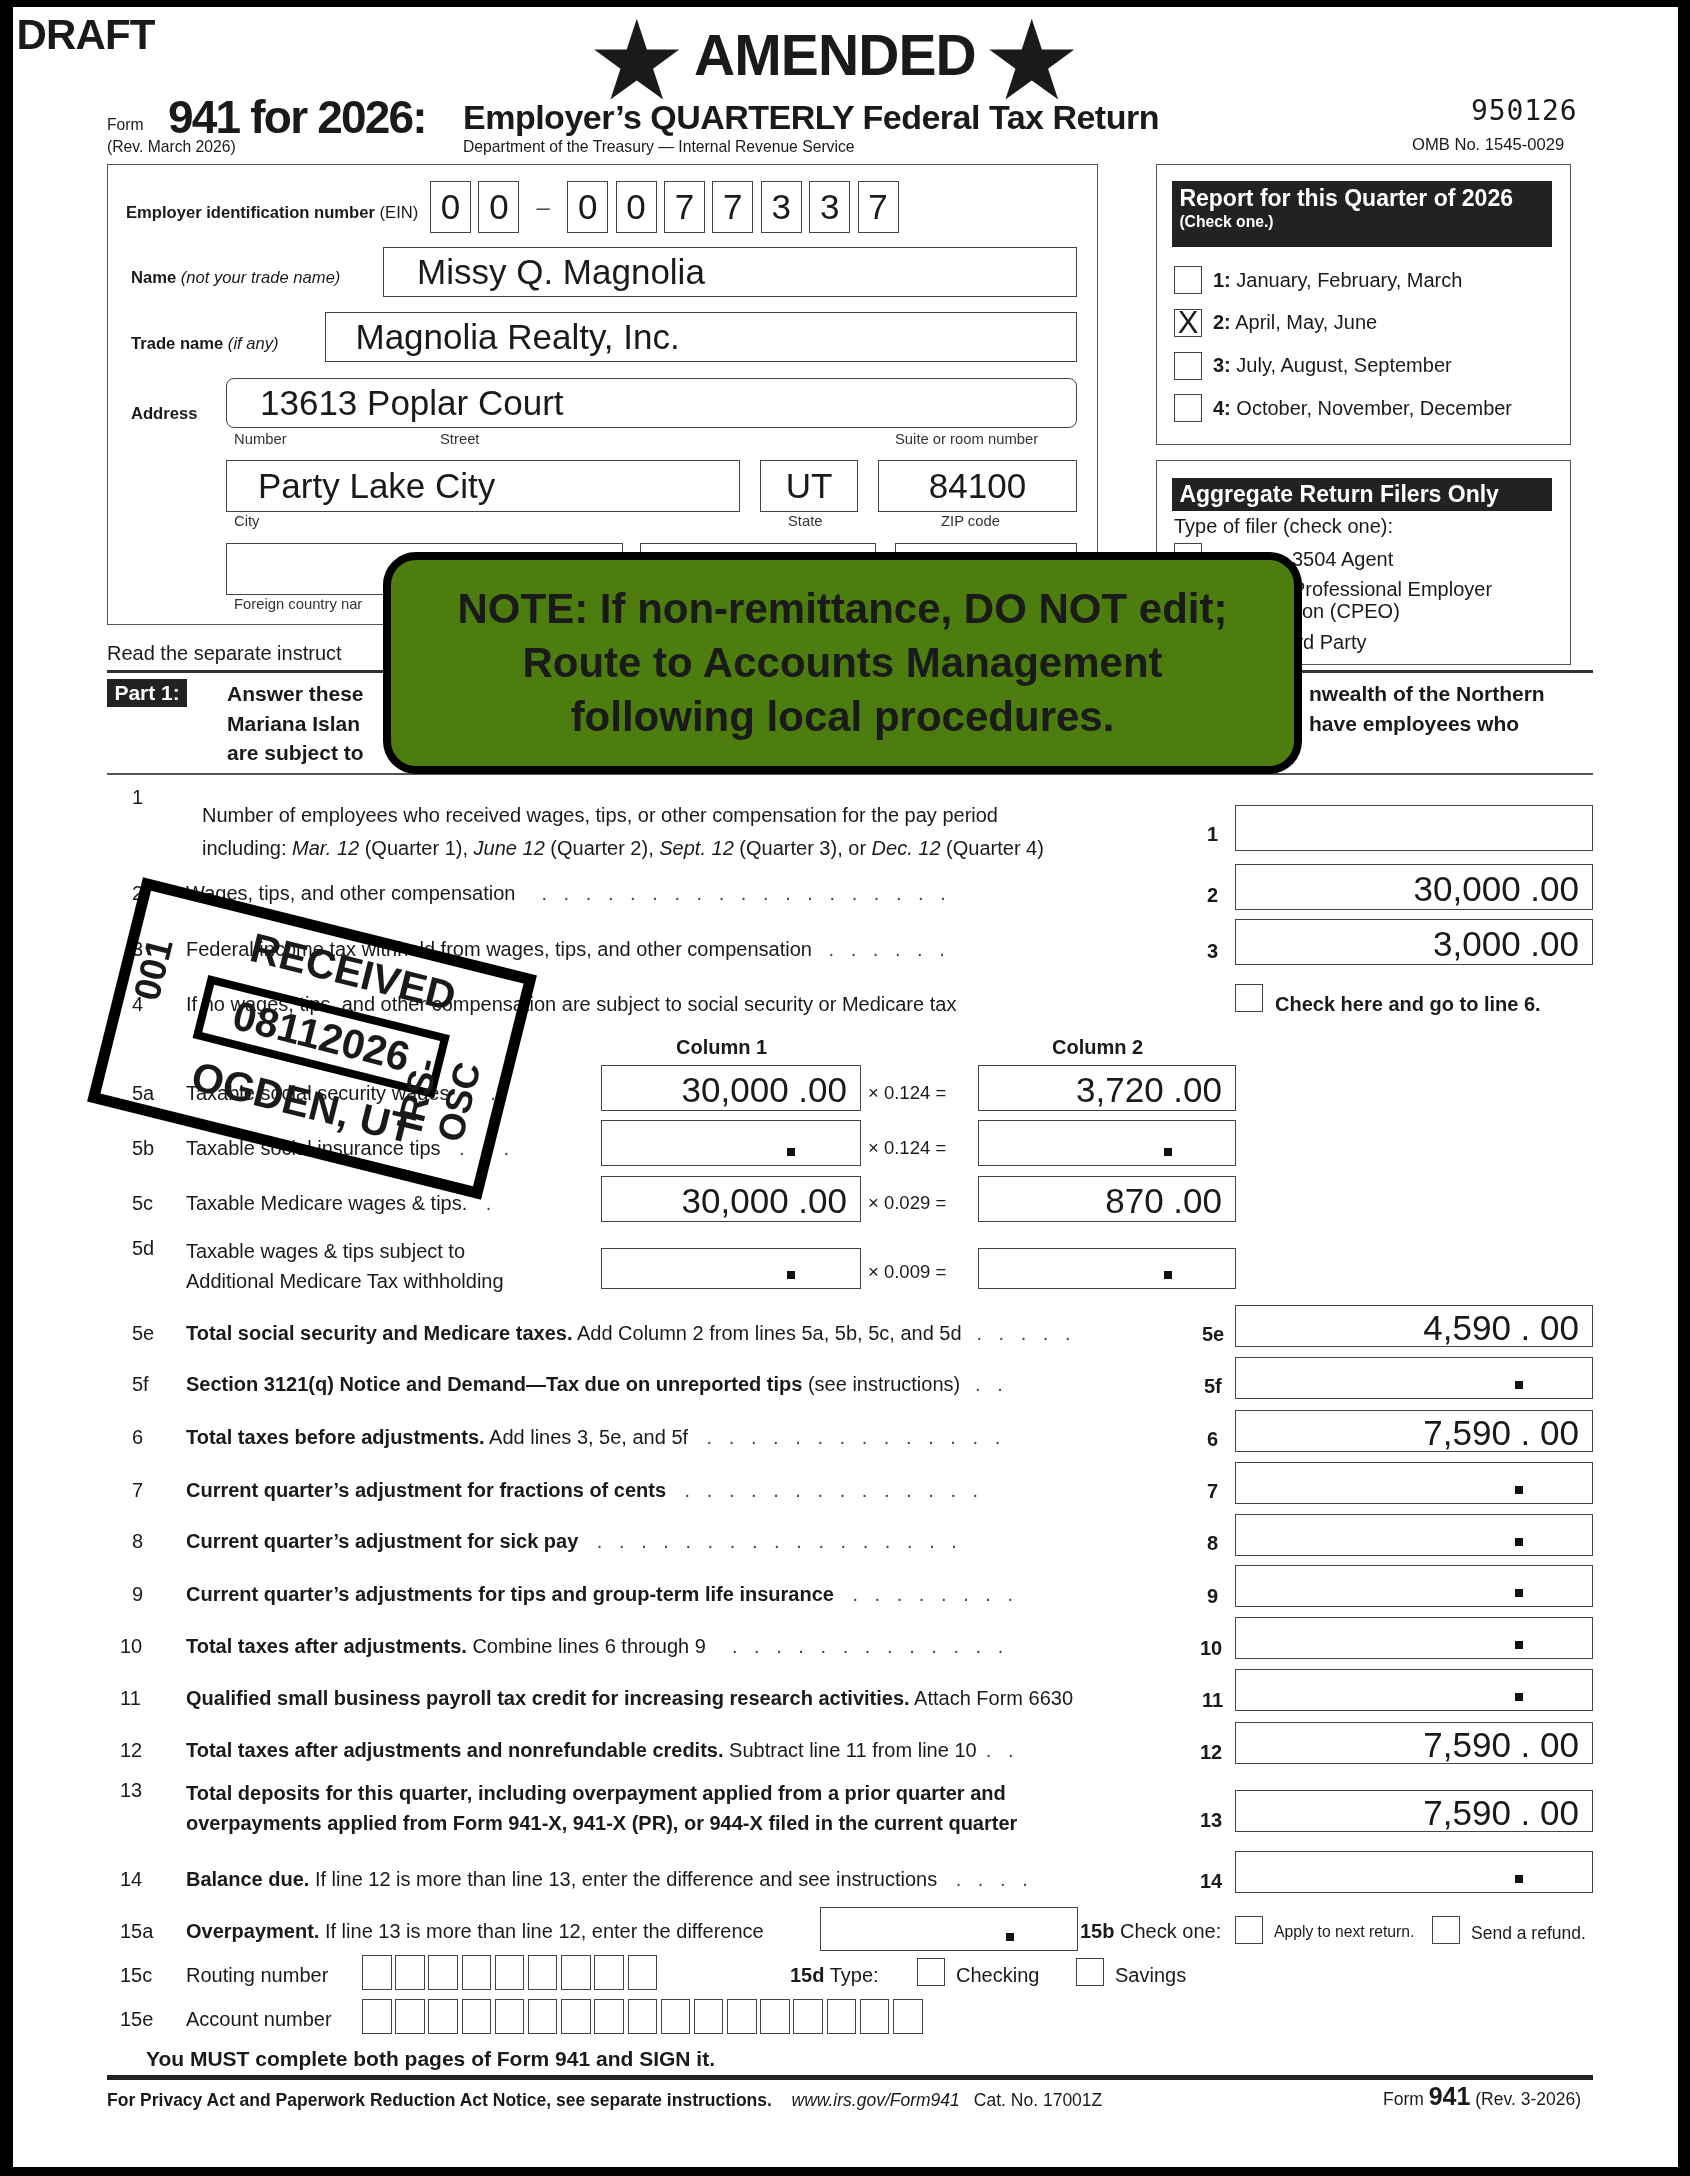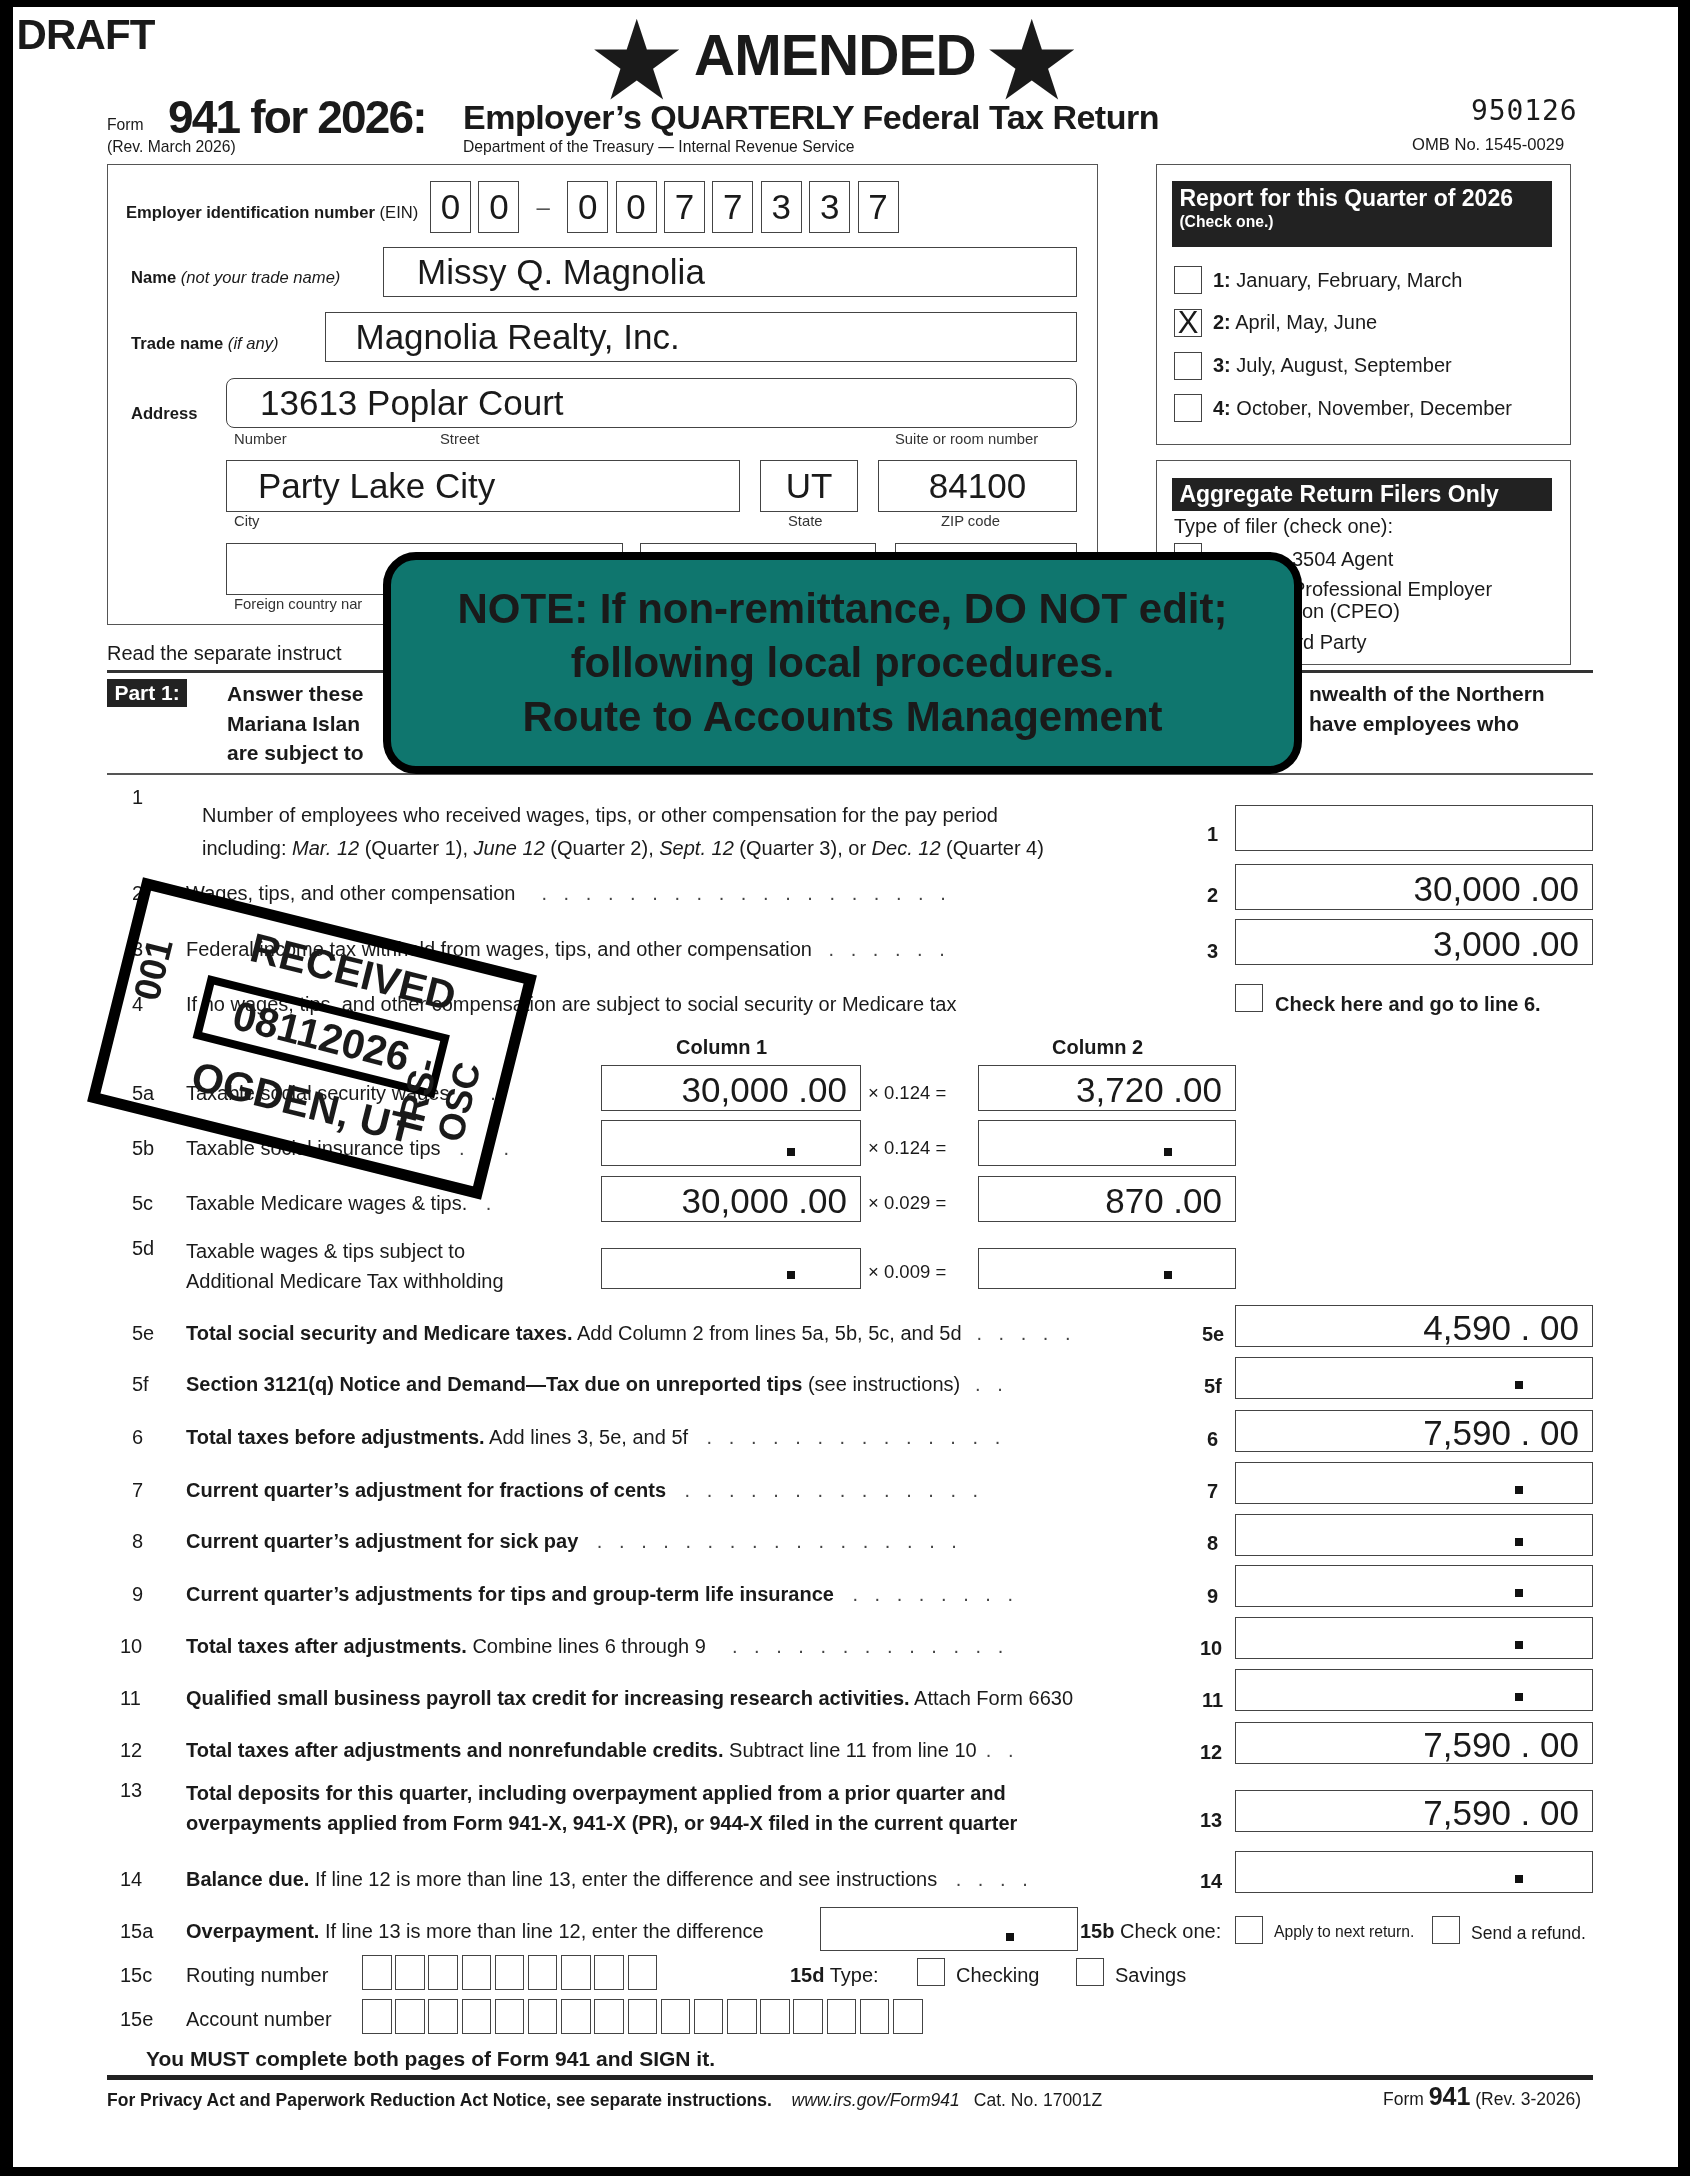--- a/index.html
+++ b/index.html
@@ -26,21 +26,21 @@
   .panel { border: 1.8px solid #555; background: #fff; }
   .field { border: 1.8px solid #444; background: #fff; font-size: 35px; display: flex; align-items: center; }
   .sub-lbl { font-size: 14.8px; color: #333; }
   .lbl { font-size: 16.6px; font-weight: bold; }
   .ein-box { width: 41px; height: 52px; border: 1.8px solid #444; font-size: 35px; display: flex; align-items: center; justify-content: center; }
   .black-head { background: #222; color: #fff; font-weight: bold; }
   .cb { width: 28px; height: 28px; border: 1.8px solid #444; background: #fff; display: flex; align-items: center; justify-content: center; font-size: 31px; line-height: 1; }
   .qtext { font-size: 20px; }
 
   
-  .note { left: 383px; top: 552px; width: 919px; height: 222px; border: 8.3px solid #000; border-radius: 33px; background: #0f766e; display: flex; flex-direction: column; align-items: center; justify-content: center; text-align: center; font-size: 42px; font-weight: bold; line-height: 54px; z-index: 5; }
+  .note { left: 383px; top: 552px; width: 919px; height: 222px; border: 8.3px solid #000; border-radius: 33px; background: #4d7c0f; display: flex; flex-direction: column; align-items: center; justify-content: center; text-align: center; font-size: 42px; font-weight: bold; line-height: 54px; z-index: 5; }
 
   
   .part-tag { left: 107px; top: 679px; background: #222; color: #fff; font-weight: bold; font-size: 21px; padding: 1.8px 7.4px; }
   .part-text { font-size: 21px; font-weight: bold; line-height: 29.5px; }
   .rule { height: 1.8px; background: #555; }
 
   
   .ln { font-size: 20px; }
   .ln-num { font-size: 20px; font-weight: bold; }
   .dots { letter-spacing: 16.6px; color: #444; }
@@ -156,22 +156,22 @@
 <div class="abs black-head" style="left:1172px; top:478px; width:380px; height:33px; padding:2.8px 7.4px; font-size:23px;">Aggregate Return Filers Only</div>
 <div class="abs" style="left:1174px; top:515px; font-size:20px;">Type of filer (check one):</div>
 <div class="abs cb" style="left:1174px; top:543px;"></div>
 <div class="abs" style="left:1292px; top:548px; font-size:20px;">3504 Agent</div>
 <div class="abs" style="left:1292px; top:578px; font-size:20px;">Professional Employer</div>
 <div class="abs" style="left:1292px; top:600px; font-size:20px;">tion (CPEO)</div>
 <div class="abs" style="left:1292px; top:631px; font-size:20px;">ird Party</div>
 
 <div class="abs note">
   <div>NOTE: If non-remittance, DO NOT edit;</div>
+  <div>Route to Accounts Management</div>
   <div>following local procedures.</div>
-  <div>Route to Accounts Management</div>
 </div>
 
 <div class="abs" style="left:107px; top:642px; font-size:20px;">Read the separate instruct</div>
 <div class="abs rule" style="left:107px; top:670px; width:1486px; background:#333; height:2.8px;"></div>
 <div class="abs part-tag">Part 1:</div>
 <div class="abs part-text" style="left:227px; top:679px;">
   <div>Answer these</div>
   <div>Mariana Islan</div>
   <div>are subject to</div>
 </div>

